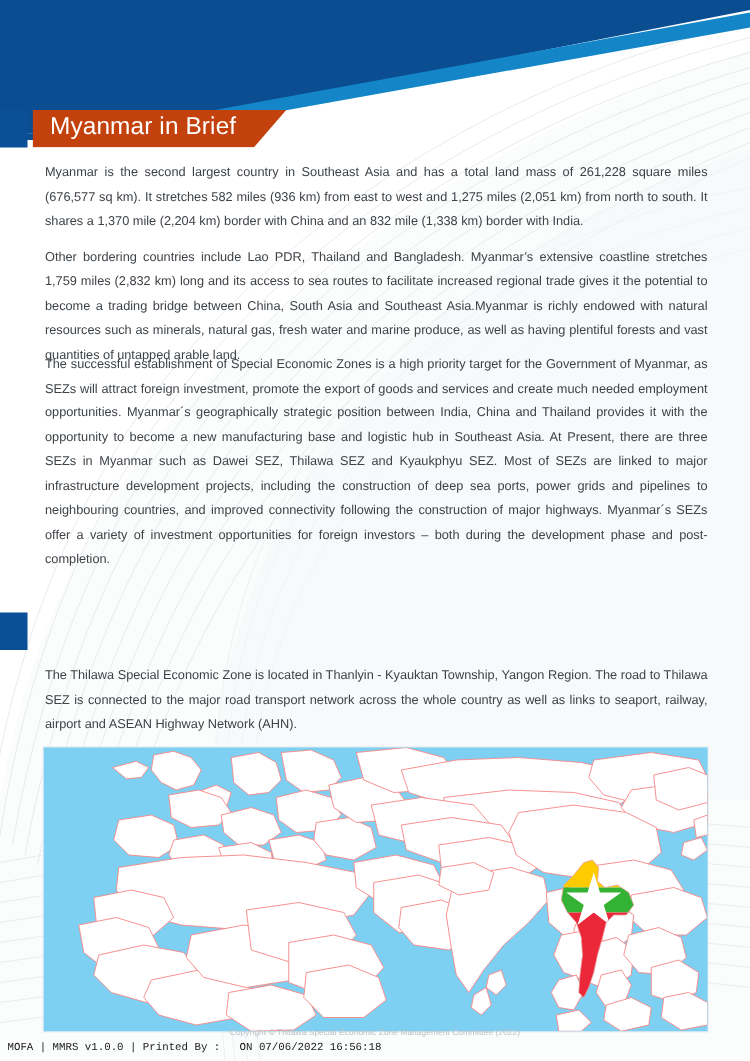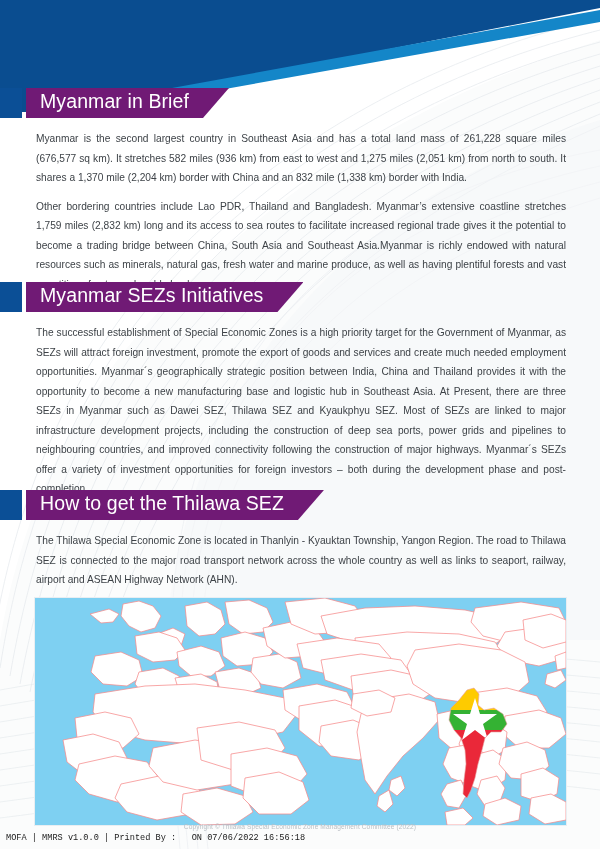--- a/index.html
+++ b/index.html
@@ -62,21 +62,21 @@
     position: absolute;
     left: 0; top: 0;
     width: 22px;
     height: 30px;
     background: #0b4f96;
   }
   .heading-banner {
     position: absolute;
     left: 26px; top: 0;
     height: 30px;
-    background: #701a75;
+    background: #c2410c;
     padding: 0 40px 0 14px;
     display: flex;
     align-items: center;
     clip-path: polygon(0 0, 100% 0, calc(100% - 26px) 100%, 0 100%);
     text-align: right;
   }
   .heading-banner span {
     color: #ffffff;
     font-size: 19.5px;
     font-weight: 400;
@@ -200,35 +200,26 @@
         <div class="heading-tab"></div>
         <div class="heading-banner">
           <span>Myanmar in Brief</span>
         </div>
       </div>
       <p class="para">Myanmar is the second largest country in Southeast Asia and has a total land mass of 261,228 square miles (676,577 sq km). It stretches 582 miles (936 km) from east to west and 1,275 miles (2,051 km) from north to south. It shares a 1,370 mile (2,204 km) border with China and an 832 mile (1,338 km) border with India.</p>
       <p class="para">Other bordering countries include Lao PDR, Thailand and Bangladesh. Myanmar’s extensive coastline stretches 1,759 miles (2,832 km) long and its access to sea routes to facilitate increased regional trade gives it the potential to become a trading bridge between China, South Asia and Southeast Asia.Myanmar is richly endowed with natural resources such as minerals, natural gas, fresh water and marine produce, as well as having plentiful forests and vast quantities of untapped arable land.</p>
     </div>
 
     <div class="section sec-2">
-      <div class="heading-row">
-        <div class="heading-tab"></div>
-        <div class="heading-banner">
-          <span>Myanmar SEZs Initiatives</span>
-        </div>
-      </div>
       <p class="para">The successful establishment of Special Economic Zones is a high priority target for the Government of Myanmar, as SEZs will attract foreign investment, promote the export of goods and services and create much needed employment opportunities. Myanmar´s geographically strategic position between India, China and Thailand provides it with the opportunity to become a new manufacturing base and logistic hub in Southeast Asia. At Present, there are three SEZs in Myanmar such as Dawei SEZ, Thilawa SEZ and Kyaukphyu SEZ. Most of SEZs are linked to major infrastructure development projects, including the construction of deep sea ports, power grids and pipelines to neighbouring countries, and improved connectivity following the construction of major highways. Myanmar´s SEZs offer a variety of investment opportunities for foreign investors – both during the development phase and post-completion.</p>
     </div>
 
     <div class="section sec-3">
       <div class="heading-row">
         <div class="heading-tab"></div>
-        <div class="heading-banner">
-          <span>How to get the Thilawa SEZ</span>
-        </div>
       </div>
       <p class="para">The Thilawa Special Economic Zone is located in Thanlyin - Kyauktan Township, Yangon Region. The road to Thilawa SEZ is connected to the major road transport network across the whole country as well as links to seaport, railway, airport and ASEAN Highway Network (AHN).</p>
     </div>
   </div>
 
   <div class="map-wrap">
     <svg viewBox="0 0 531 227" preserveAspectRatio="none">
       <rect x="0" y="0" width="531" height="227" fill="#7ed0f2"></rect>
 
       <g fill="#ffffff" stroke="#f58a8a" stroke-width="0.75" stroke-linejoin="round">

